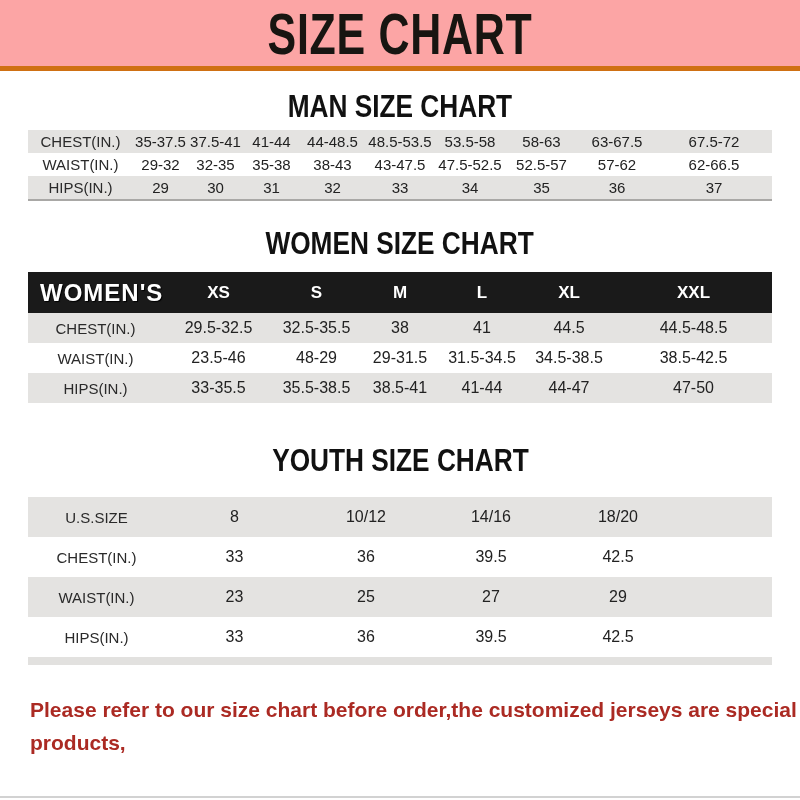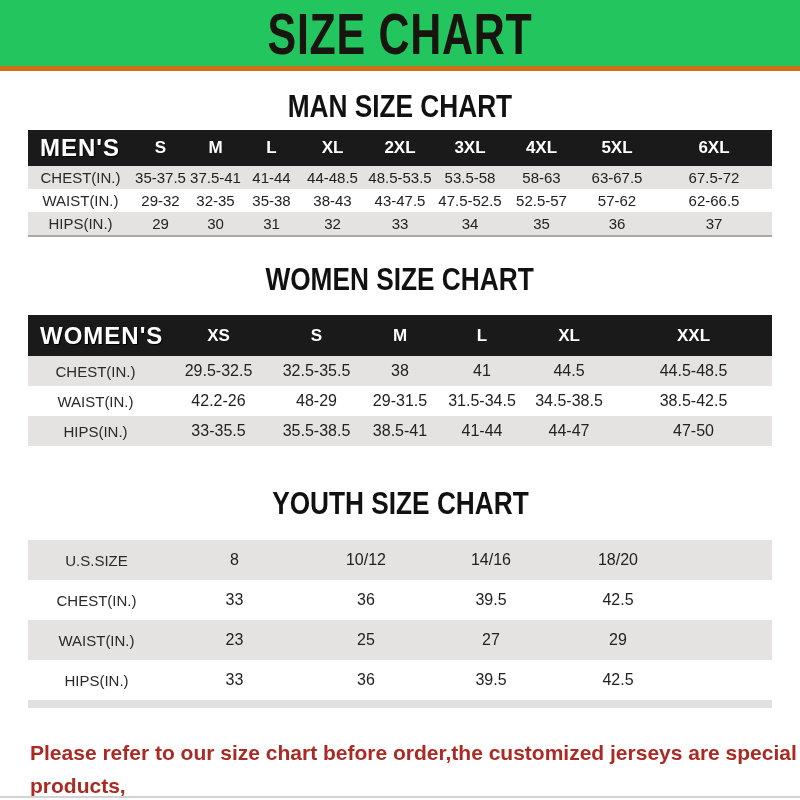--- a/index.html
+++ b/index.html
@@ -7,36 +7,36 @@
     width:800px;height:800px;
     background:#ffffff;
     font-family:"Liberation Sans", sans-serif;
     color:#222;
     position:relative;
     overflow:hidden;
   }
   
   .banner{
     height:66px;
-    background:#22c55e;
+    background:#fca5a5;
     border-bottom:5px solid #cf7013;
     display:flex;align-items:center;justify-content:center;
   }
   .banner-title{
     font-weight:bold;font-size:58px;color:#181511;
     transform:scaleX(0.74);letter-spacing:1px;white-space:nowrap;
   }
   
   .section-heading{text-align:center;}
   .section-heading span{
     display:inline-block;font-weight:bold;font-size:32px;color:#111;
     transform:scaleX(0.82);white-space:nowrap;letter-spacing:0px;
   }
   .heading-man{margin-top:17px;margin-bottom:5px;}
-  .heading-women{margin-top:24px;margin-bottom:17px;}
+  .heading-women{margin-top:24px;margin-bottom:10px;}
   .heading-youth{margin-top:39px;margin-bottom:18px;}
   
   table.size-table{
     border-collapse:collapse;table-layout:fixed;
     width:744px;margin:0 auto;
   }
   table.size-table th,table.size-table td{
     padding:0;text-align:center;vertical-align:middle;
     font-weight:normal;overflow:hidden;white-space:nowrap;
   }
@@ -84,32 +84,20 @@
       <col style="width:55px">
       <col style="width:57px">
     <col style="width:65px">
       <col style="width:70px">
       <col style="width:70px">
       <col style="width:73px">
     <col style="width:78px">
       <col style="width:116px">
   </colgroup>
   <tbody>
-      <tr class="head">
-    <th class="grp">MEN'S</th>
-    <th>S</th>
-    <th>M</th>
-    <th>L</th>
-    <th>XL</th>
-    <th>2XL</th>
-    <th>3XL</th>
-    <th>4XL</th>
-    <th>5XL</th>
-    <th>6XL</th>
-  </tr>
   <tr class="shade">
     <td class="lbl">CHEST(IN.)</td>
     <td>35-37.5</td>
     <td>37.5-41</td>
     <td>41-44</td>
     <td>44-48.5</td>
     <td>48.5-53.5</td>
     <td>53.5-58</td>
     <td>58-63</td>
     <td>63-67.5</td>
@@ -170,21 +158,21 @@
     <td class="lbl">CHEST(IN.)</td>
     <td>29.5-32.5</td>
     <td>32.5-35.5</td>
     <td>38</td>
     <td>41</td>
     <td>44.5</td>
     <td>44.5-48.5</td>
   </tr>
   <tr>
     <td class="lbl">WAIST(IN.)</td>
-    <td>42.2-26</td>
+    <td>23.5-46</td>
     <td>48-29</td>
     <td>29-31.5</td>
     <td>31.5-34.5</td>
     <td>34.5-38.5</td>
     <td>38.5-42.5</td>
   </tr>
   <tr class="shade">
     <td class="lbl">HIPS(IN.)</td>
     <td>33-35.5</td>
     <td>35.5-38.5</td>

